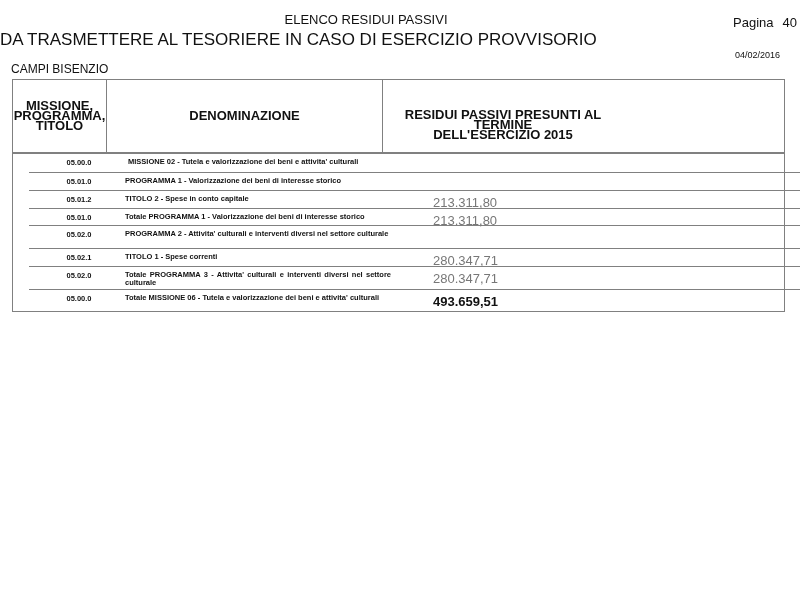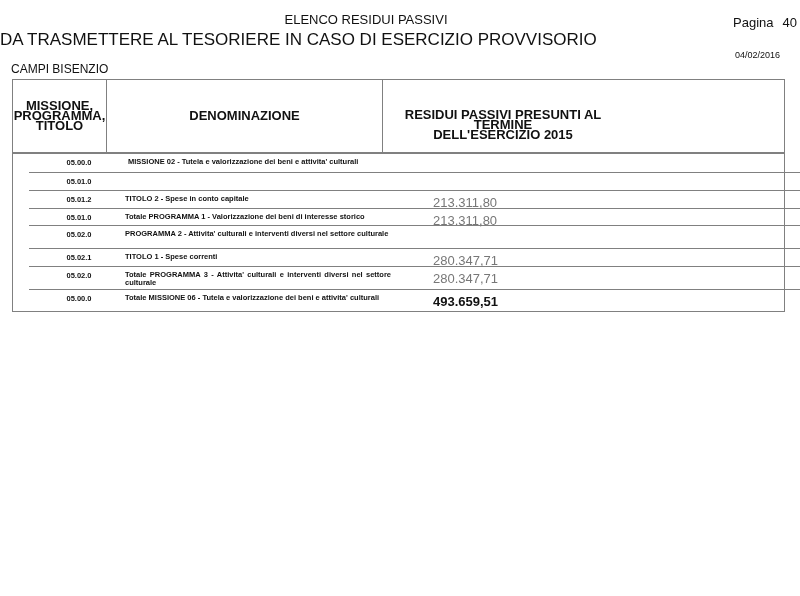--- a/index.html
+++ b/index.html
@@ -59,20 +59,21 @@
     </div>
   </div>
 
   <div class="row" style="top:74px;height:19px">
     <div class="code">05.00.0</div>
     <div class="desc" style="left:99px">MISSIONE 02 - Tutela e valorizzazione dei beni e attivita' culturali</div>
     <div class="amt"></div>
   </div>
   <div class="row" style="top:93px;height:18px">
     <div class="code">05.01.0</div>
+    <div class="desc">PROGRAMMA 1 - Valorizzazione dei beni di interesse storico</div>
     <div class="amt"></div>
   </div>
   <div class="row" style="top:111px;height:18px">
     <div class="code">05.01.2</div>
     <div class="desc">TITOLO 2 - Spese in conto capitale</div>
     <div class="amt">213.311,80</div>
   </div>
   <div class="row" style="top:129px;height:17px">
     <div class="code">05.01.0</div>
     <div class="desc">Totale PROGRAMMA 1 - Valorizzazione dei beni di interesse storico</div>

